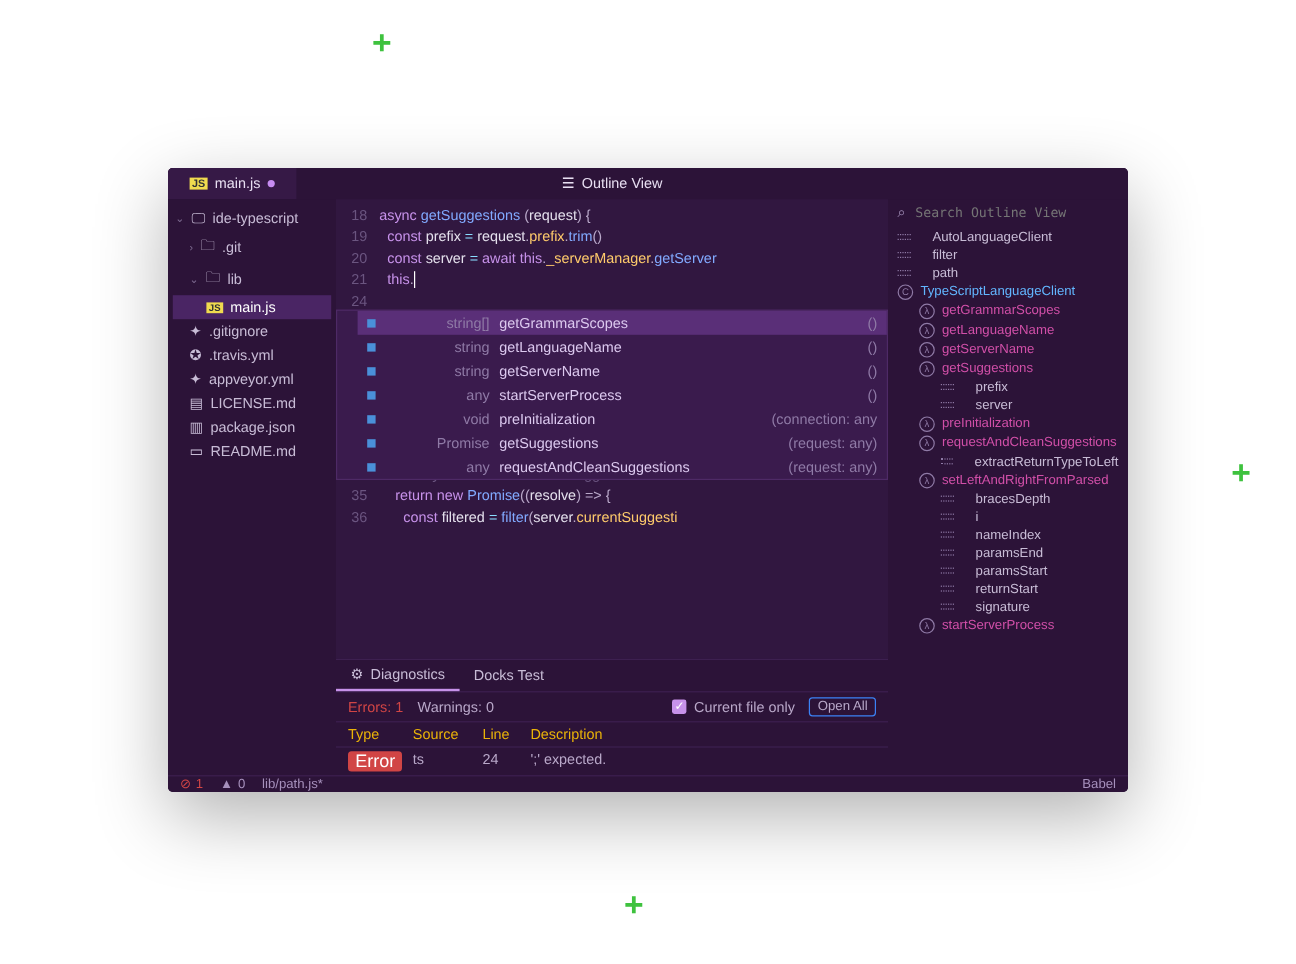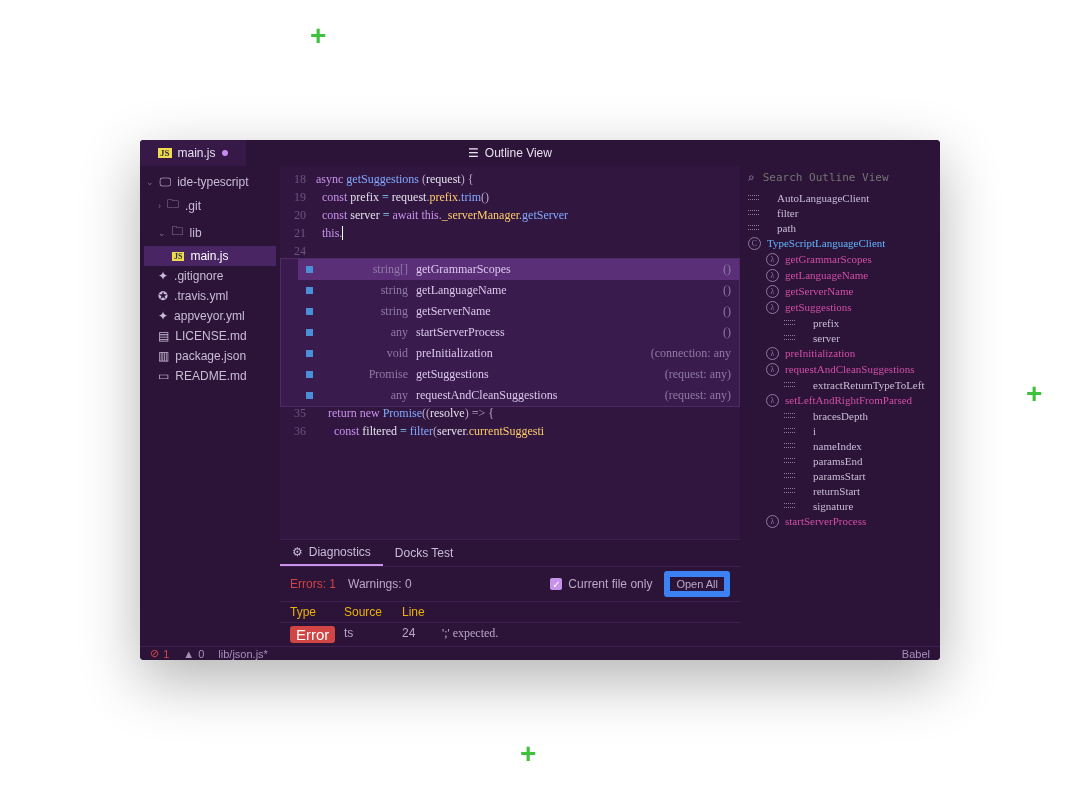--- a/index.html
+++ b/index.html
@@ -25,21 +25,21 @@
   height: 520px;
   background: #2c1338;
   color: #b9a8c9;
   display: grid;
   grid-template-columns: 140px 460px 200px;
   grid-template-rows: 26px 1fr 14px;
   box-shadow: 0 20px 60px rgba(0,0,0,0.3);
   border-radius: 4px;
   overflow: hidden;
 }
-.mono { font-family: Liberation Serif, serif; }
+.mono { font-family: Liberation Sans, sans-serif; }
 .titlebar {
   grid-column: 1 / span 3;
   display: grid;
   grid-template-columns: 140px 460px 200px;
   background: #2c1338;
 }
 .tbar-cell {
   display: flex;
   align-items: center;
   justify-content: center;
@@ -174,21 +174,21 @@
   width: 12px; height: 12px;
   background: #c792ea;
   display: inline-flex;
   align-items: center;
   justify-content: center;
   color: #fff;
   font-size: 10px;
   border-radius: 2px;
 }
 .open-all {
-  border: 6px solid #3b82f6;
+  border: 1px solid #3b82f6;
   padding: 1px 6px;
   border-radius: 3px;
   font-size: 11px;
 }
 .diag-head, .diag-row {
   display: grid;
   grid-template-columns: 54px 58px 40px 1fr;
   padding: 3px 10px;
 }
 .diag-head { color: #eab308; border-bottom: 1px solid #3d2050; }
@@ -431,20 +431,21 @@
         <span style="margin-left:auto;display:flex;gap:6px;align-items:center">
           <span class="chk">✓</span>
           <span>Current file only</span>
         </span>
         <span class="open-all">Open All</span>
       </div>
       <div class="diag-head">
         <span>Type</span>
         <span>Source</span>
         <span>Line</span>
+        <span>Description</span>
       </div>
       <div class="diag-row">
         <span><span class="err-badge">Error</span></span>
         <span>ts</span>
         <span>24</span>
         <span class="mono">';' expected.</span>
       </div>
     </div>
   </div>
 
@@ -547,17 +548,17 @@
 
   <div class="statusbar">
     <span class="sb-err">
       <span>⊘</span>
       <span>1</span>
     </span>
     <span class="sb-warn">
       <span>▲</span>
       <span>0</span>
     </span>
-    <span>lib/json.js*</span>
+    <span>lib/path.js*</span>
     <span class="sb-right">Babel</span>
   </div>
 
 </div>
 
 </body></html>

